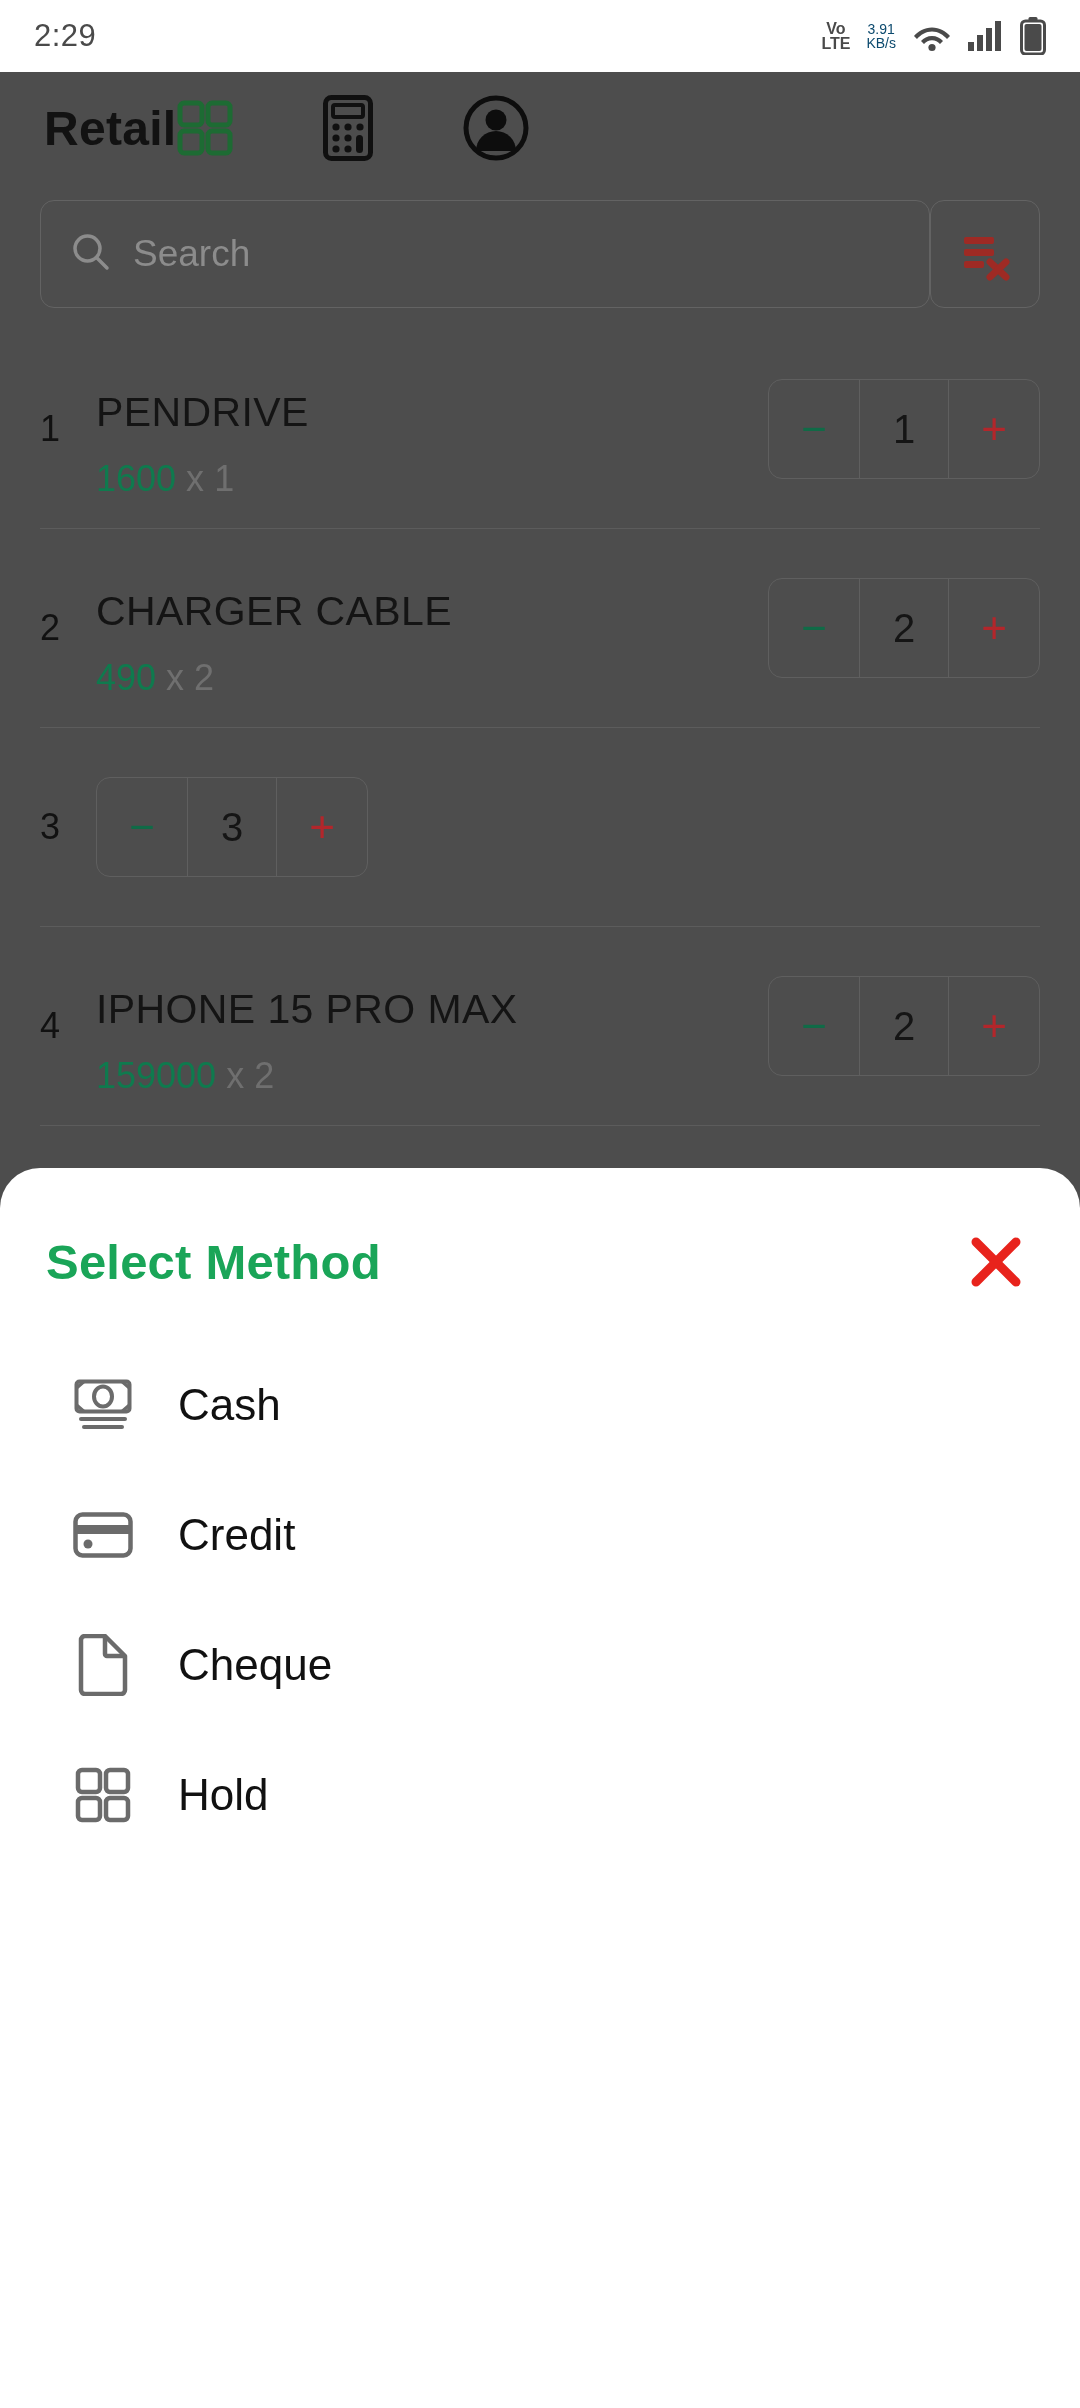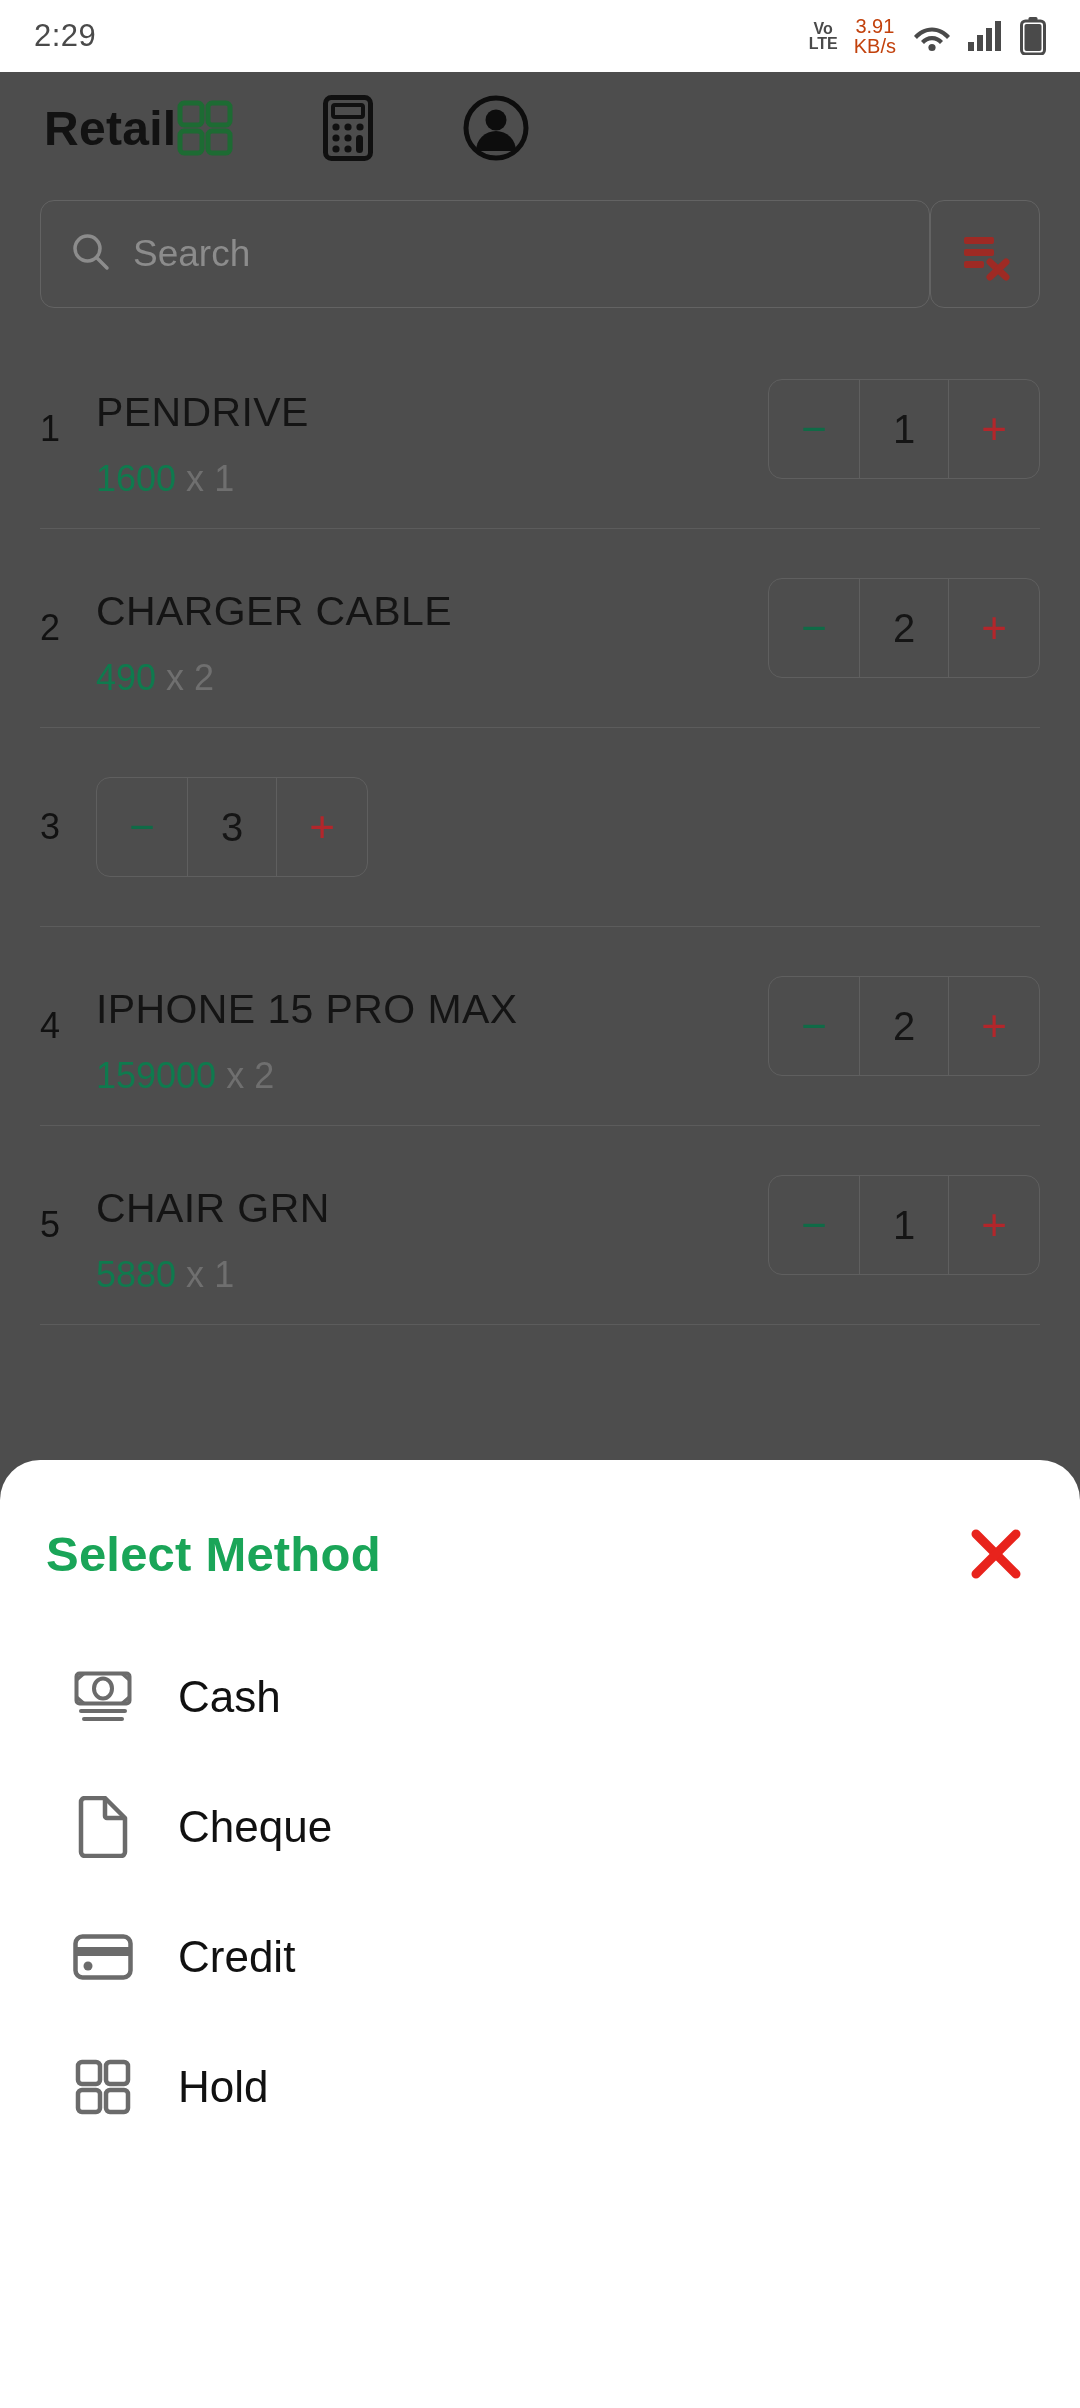--- a/index.html
+++ b/index.html
@@ -15,21 +15,21 @@
   .statusbar{
     position:absolute; top:0; left:0; width:1080px; height:72px;
     background:#ffffff; display:flex; align-items:center;
     justify-content:space-between; padding:0 34px;
   }
   .status-time{ font-size:31px; color:#4a4a4a; letter-spacing:.5px; }
   .status-right{ display:flex; align-items:center; gap:16px; }
   .volte{ display:flex; flex-direction:column; align-items:center; line-height:.95;
           font-size:16px; font-weight:bold; color:#4a4a4a; }
   .netspeed{ display:flex; flex-direction:column; align-items:center; line-height:1.0;
-             font-size:20px; color:#c2410c; }
+             font-size:14px; color:#0c4a6e; }
   .statusbar svg{ display:block; }
 
   
   .app{
     position:absolute; top:72px; left:0; width:1080px; height:2336px;
     background:#4d4d4d;
   }
   .appbar{
     height:112px; display:flex; align-items:center;
     padding:0 44px; 
@@ -69,21 +69,21 @@
              font-size:44px; line-height:1; }
   .step-minus{ color:#0f6b47; }
   .step-plus{ color:#b3262b; }
   .step-val{ flex:1; display:flex; align-items:center; justify-content:center;
              font-size:40px; color:#151515;
              border-left:1px solid #5f5f5f; border-right:1px solid #5f5f5f; }
   .list-endline{ margin:0 40px; border-top:1px solid #5c5c5c; }
 
   
   .sheet{
-    position:absolute; left:0; bottom:0; width:1080px; height:948px;
+    position:absolute; left:0; bottom:0; width:1080px; height:1240px;
     background:#ffffff; border-radius:40px 40px 0 0;
   }
   .sheet-head{
     display:flex; align-items:center; justify-content:space-between;
     padding:62px 52px 0 46px;
   }
   .sheet-title{ font-size:49px; font-weight:bold; color:#1aa558; letter-spacing:.2px; }
   .sheet-close{ width:64px; height:64px; display:flex; align-items:center; justify-content:center; }
   .methods{ margin-top:46px; }
   .method{
@@ -301,37 +301,37 @@
             <path d="M2.5 9 L10 2.5 M55.5 9 L48 2.5 M2.5 26 L10 32.5 M55.5 26 L48 32.5" stroke="#6b6b6b" stroke-width="3.5"></path>
             <rect x="5" y="38" width="48" height="4" rx="2" fill="#6b6b6b"></rect>
             <rect x="8" y="46" width="42" height="4" rx="2" fill="#6b6b6b"></rect>
           </svg>
         </span>
         <span class="method-label">Cash</span>
       </div>
 
       <div class="method">
         <span class="method-icon">
-          <svg width="50" height="62" viewBox="0 0 50 62">
-            <path d="M3 6a4 4 0 0 1 4-4h20l20 20v34a4 4 0 0 1-4 4H7a4 4 0 0 1-4-4z" fill="none" stroke="#6b6b6b" stroke-width="4.5" stroke-linejoin="round"></path>
-            <path d="M27 2v18a2 2 0 0 0 2 2h18" fill="none" stroke="#6b6b6b" stroke-width="4.5" stroke-linejoin="round"></path>
-          </svg>
-        </span>
-        <span class="method-label">Cheque</span>
-      </div>
-
-      <div class="method">
-        <span class="method-icon">
           <svg width="60" height="46" viewBox="0 0 60 46">
             <rect x="2.5" y="2.5" width="55" height="41" rx="7" fill="none" stroke="#6b6b6b" stroke-width="4.5"></rect>
             <rect x="2.5" y="13" width="55" height="9" fill="#6b6b6b"></rect>
             <circle cx="15" cy="32" r="4.5" fill="#6b6b6b"></circle>
           </svg>
         </span>
         <span class="method-label">Credit</span>
+      </div>
+
+      <div class="method">
+        <span class="method-icon">
+          <svg width="50" height="62" viewBox="0 0 50 62">
+            <path d="M3 6a4 4 0 0 1 4-4h20l20 20v34a4 4 0 0 1-4 4H7a4 4 0 0 1-4-4z" fill="none" stroke="#6b6b6b" stroke-width="4.5" stroke-linejoin="round"></path>
+            <path d="M27 2v18a2 2 0 0 0 2 2h18" fill="none" stroke="#6b6b6b" stroke-width="4.5" stroke-linejoin="round"></path>
+          </svg>
+        </span>
+        <span class="method-label">Cheque</span>
       </div>
 
       <div class="method">
         <span class="method-icon">
           <svg width="56" height="56" viewBox="0 0 56 56">
             <rect x="3" y="3" width="22" height="22" rx="4" fill="none" stroke="#6b6b6b" stroke-width="4.5"></rect>
             <rect x="31" y="3" width="22" height="22" rx="4" fill="none" stroke="#6b6b6b" stroke-width="4.5"></rect>
             <rect x="3" y="31" width="22" height="22" rx="4" fill="none" stroke="#6b6b6b" stroke-width="4.5"></rect>
             <rect x="31" y="31" width="22" height="22" rx="4" fill="none" stroke="#6b6b6b" stroke-width="4.5"></rect>
           </svg>

